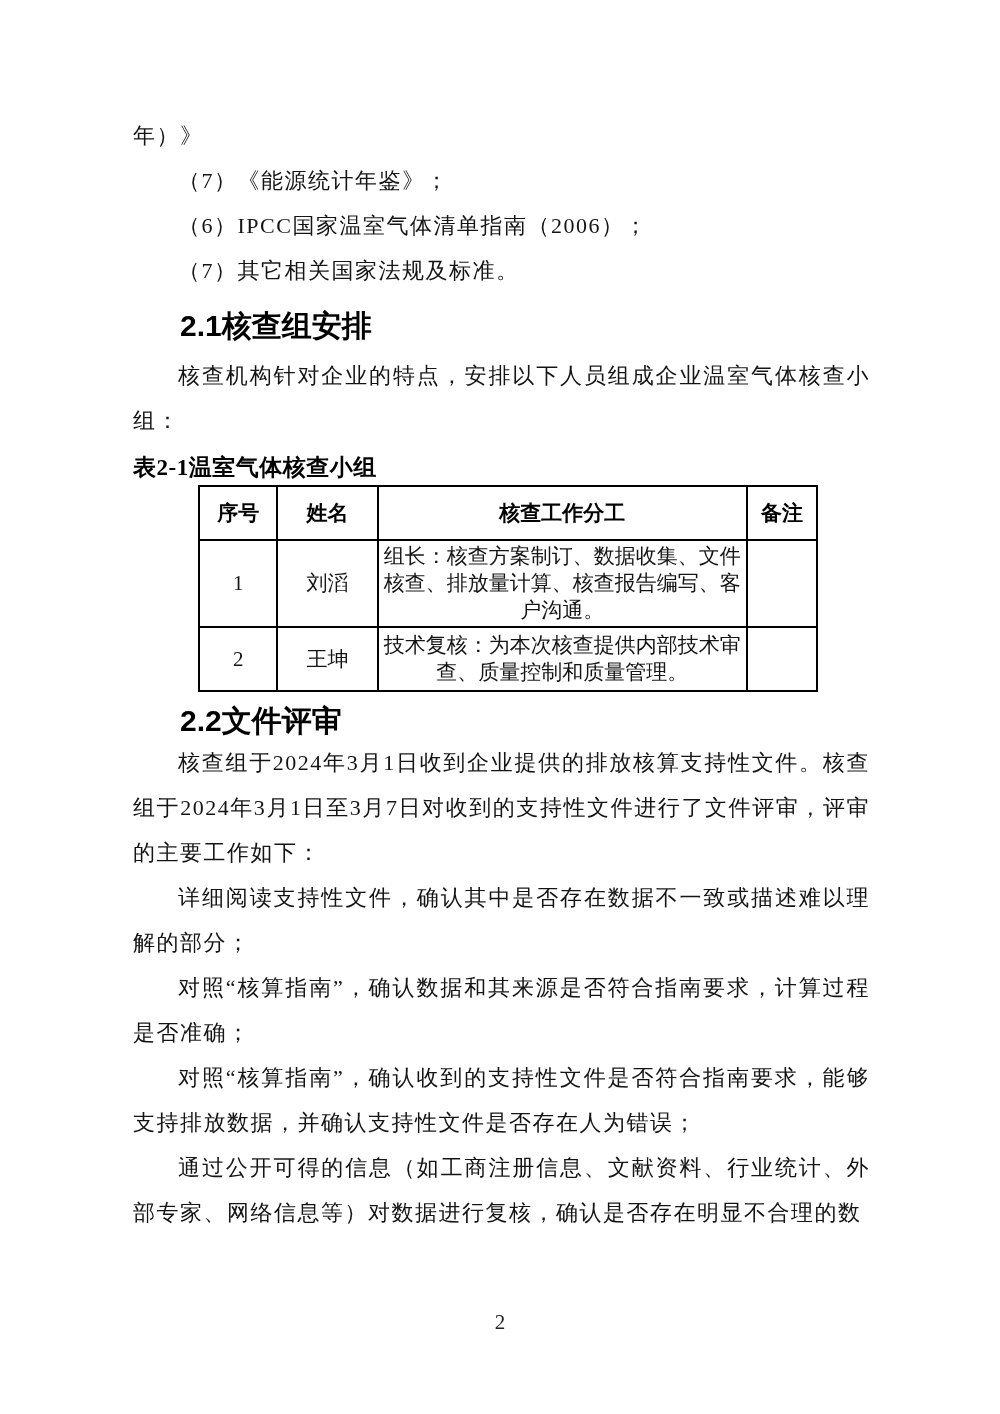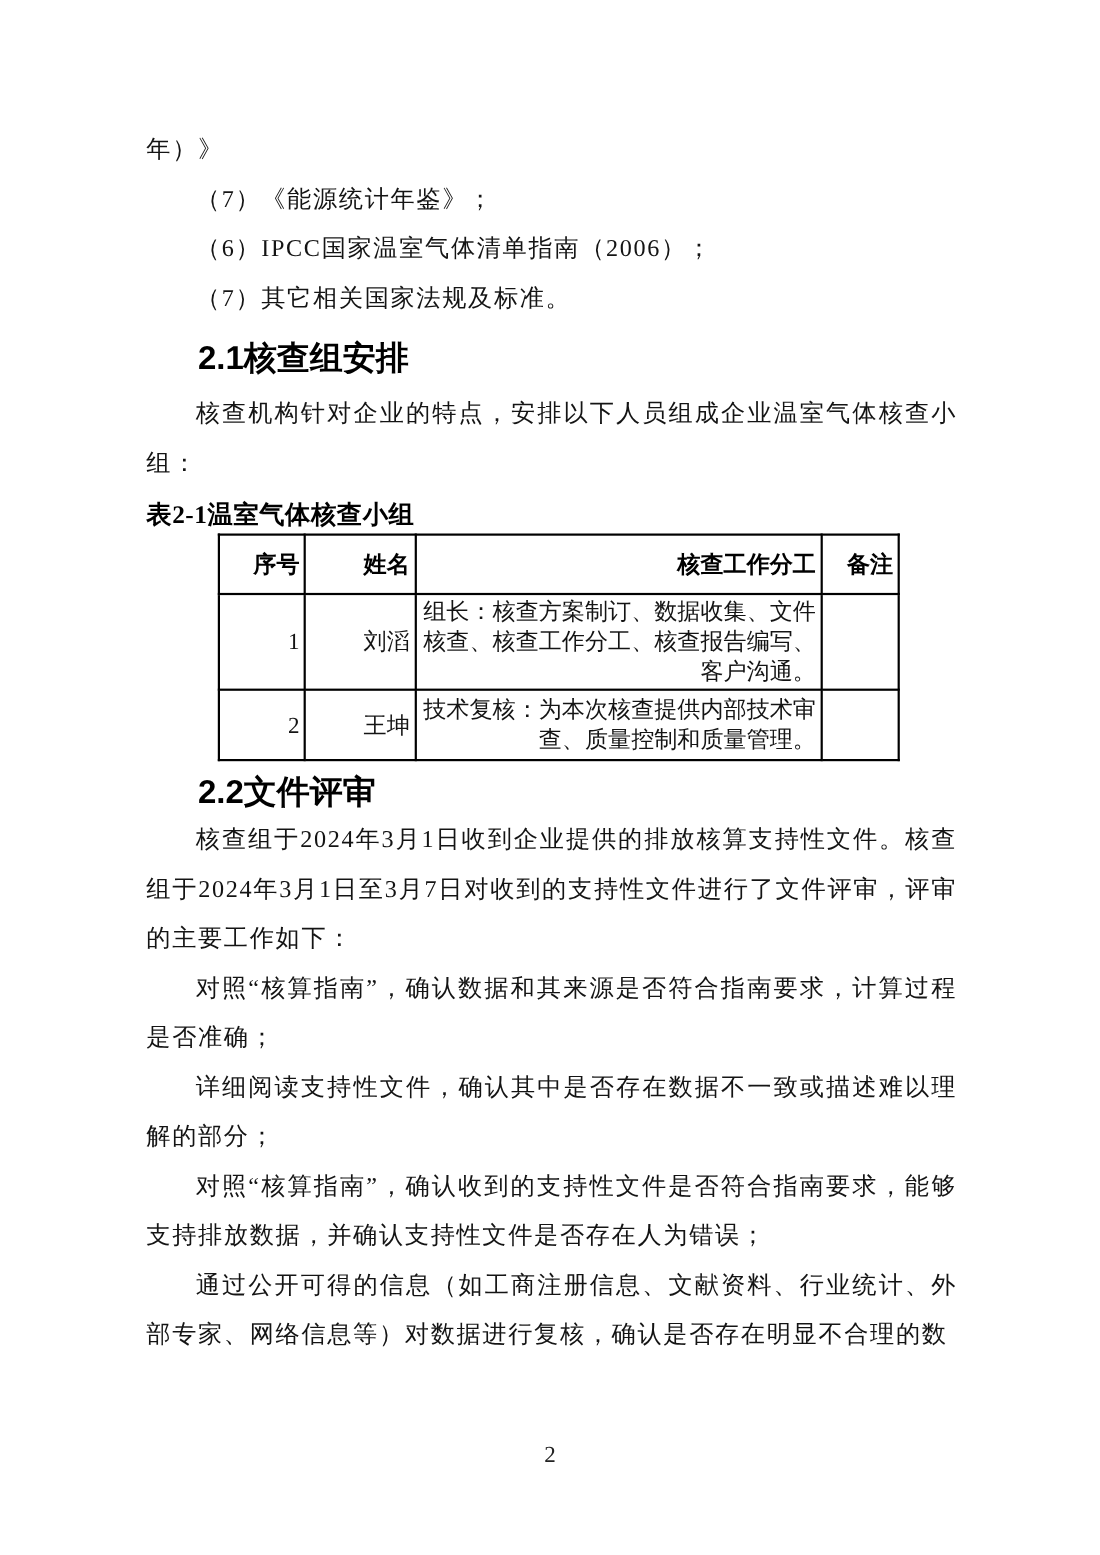--- a/index.html
+++ b/index.html
@@ -59,21 +59,21 @@
     border-collapse: collapse;
     margin-left: 65px;
     table-layout: fixed;
     width: 620px;
   }
   table.team-table td, table.team-table th {
     border: 2px solid #000000;
     padding: 2px 4px;
     font-size: 21px;
     line-height: 27px;
-    text-align: right;
+    text-align: center;
     vertical-align: middle;
     font-weight: normal;
     color: #141414;
   }
   table.team-table th {
     font-weight: bold;
     height: 48px;
     color: #000000;
   }
   .col-no { width: 78px; }
@@ -124,36 +124,36 @@
           <th>序号</th>
           <th>姓名</th>
           <th>核查工作分工</th>
           <th>备注</th>
         </tr>
       </thead>
       <tbody>
         <tr class="row-tall">
           <td>1</td>
           <td>刘滔</td>
-          <td>组长：核查方案制订、数据收集、文件核查、核查工作分工、核查报告编写、客户沟通。</td>
+          <td>组长：核查方案制订、数据收集、文件核查、排放量计算、核查报告编写、客户沟通。</td>
           <td></td>
         </tr>
         <tr class="row-mid">
           <td>2</td>
           <td>王坤</td>
           <td>技术复核：为本次核查提供内部技术审查、质量控制和质量管理。</td>
           <td></td>
         </tr>
       </tbody>
     </table>
 
     <h2 class="h-section" style="margin-top:10px;">2.2文件评审</h2>
 
     <p class="body-par indent2">核查组于2024年3月1日收到企业提供的排放核算支持性文件。核查组于2024年3月1日至3月7日对收到的支持性文件进行了文件评审，评审的主要工作如下：</p>
+    <p class="body-par indent2">详细阅读支持性文件，确认其中是否存在数据不一致或描述难以理解的部分；</p>
     <p class="body-par indent2">对照“核算指南”，确认数据和其来源是否符合指南要求，计算过程是否准确；</p>
-    <p class="body-par indent2">详细阅读支持性文件，确认其中是否存在数据不一致或描述难以理解的部分；</p>
     <p class="body-par indent2">对照“核算指南”，确认收到的支持性文件是否符合指南要求，能够支持排放数据，并确认支持性文件是否存在人为错误；</p>
     <p class="body-par indent2">通过公开可得的信息（如工商注册信息、文献资料、行业统计、外部专家、网络信息等）对数据进行复核，确认是否存在明显不合理的数</p>
 
   </div>
 
   <div class="page-number">2</div>
 </div>
 
 </body></html>

